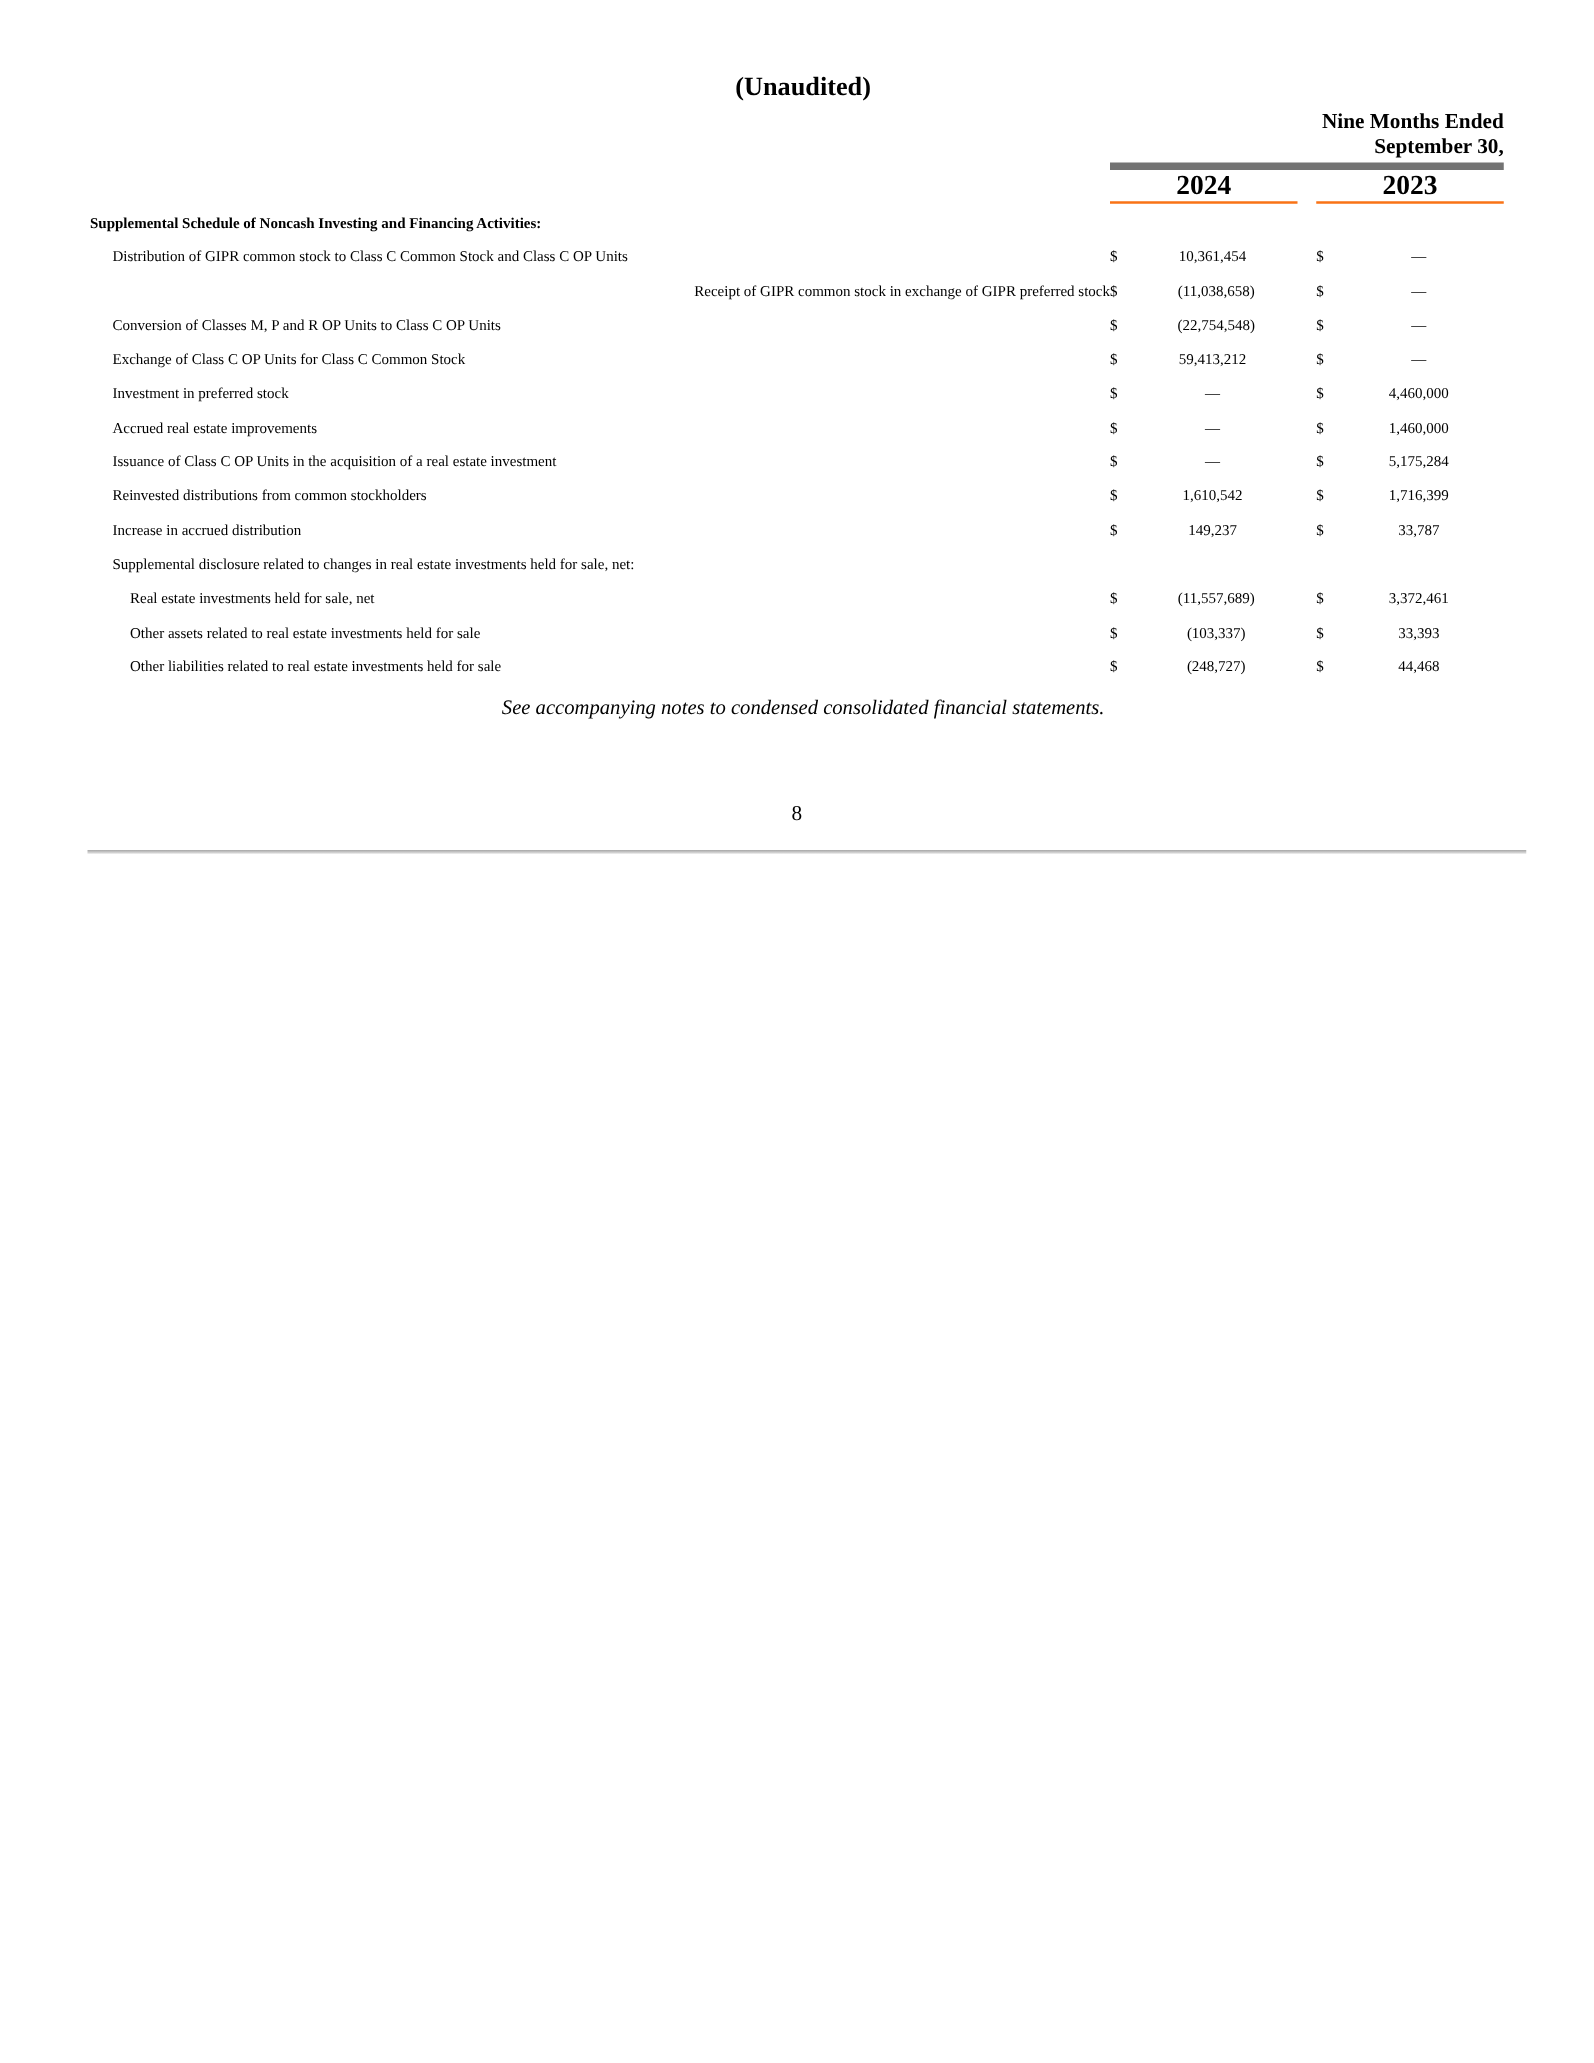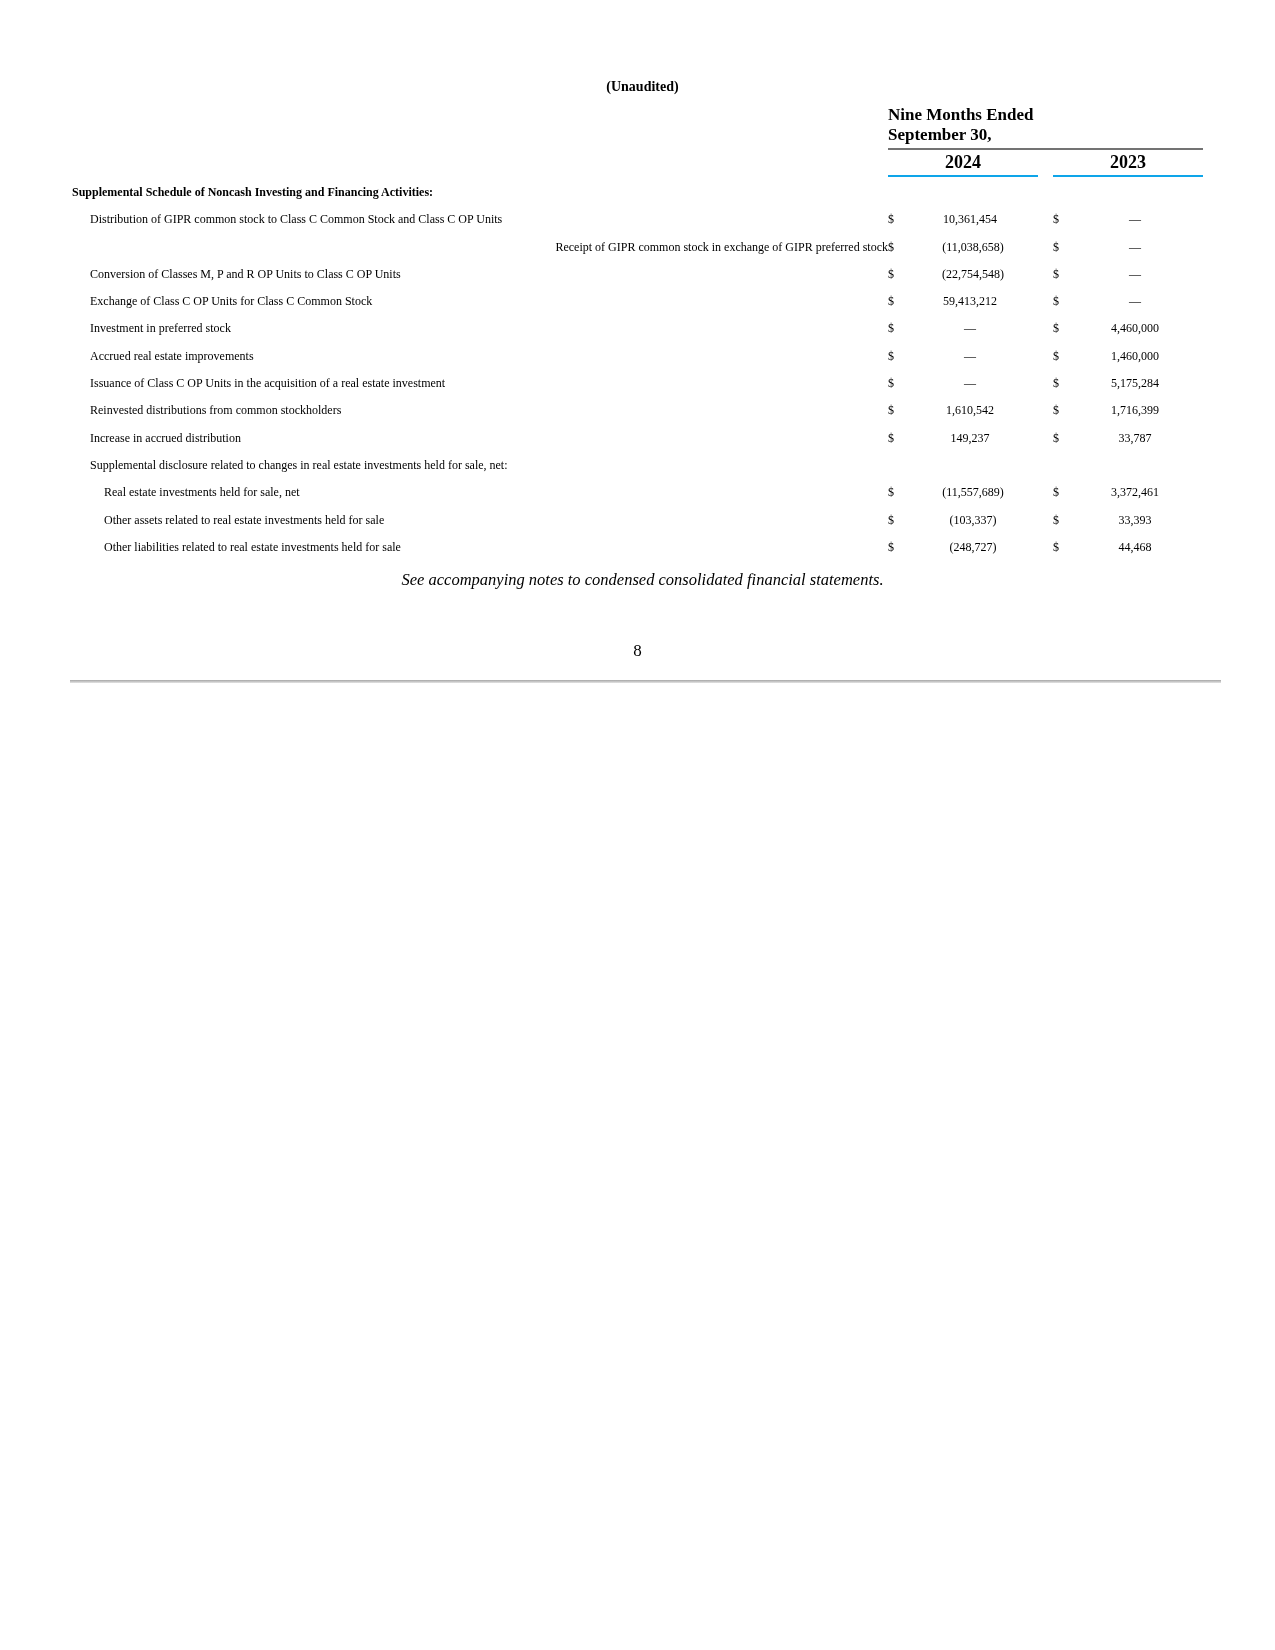--- a/index.html
+++ b/index.html
@@ -12,47 +12,47 @@
     font-family: "Liberation Serif", "DejaVu Serif", serif;
     overflow: hidden;
   }
   .content {
     position: absolute;
     left: 72px;
     top: 0;
     width: 1141px;
   }
   .unaudited {
-    margin-top: 77px;
+    margin-top: 59px;
     text-align: center;
     font-weight: bold;
-    font-size: 14px;
+    font-size: 21px;
     line-height: 20px;
   }
   
   .header-row { display: flex; align-items: flex-end; margin-top: 8px; }
   .header-label { width: 816px; }
   .period-group {
     width: 315px;
-    text-align: left;
+    text-align: right;
     font-weight: bold;
     font-size: 17px;
     line-height: 19.5px;
-    border-bottom: 2px solid #737373;
+    border-bottom: 6px solid #737373;
     padding-bottom: 4px;
     box-sizing: border-box;
   }
   .years-row { display: flex; margin-top: 1px; }
   .year-cell {
     width: 150px;
     text-align: center;
     font-weight: bold;
-    font-size: 18px;
+    font-size: 22px;
     line-height: 22px;
-    border-bottom: 2px solid #0ea5e9;
+    border-bottom: 2px solid #f97316;
     padding-bottom: 2px;
     box-sizing: border-box;
   }
   .gapcol { width: 15px; }
   
   .tbody { margin-top: 2px; }
   .row {
     display: flex;
     align-items: center;
     height: 27.3px;

